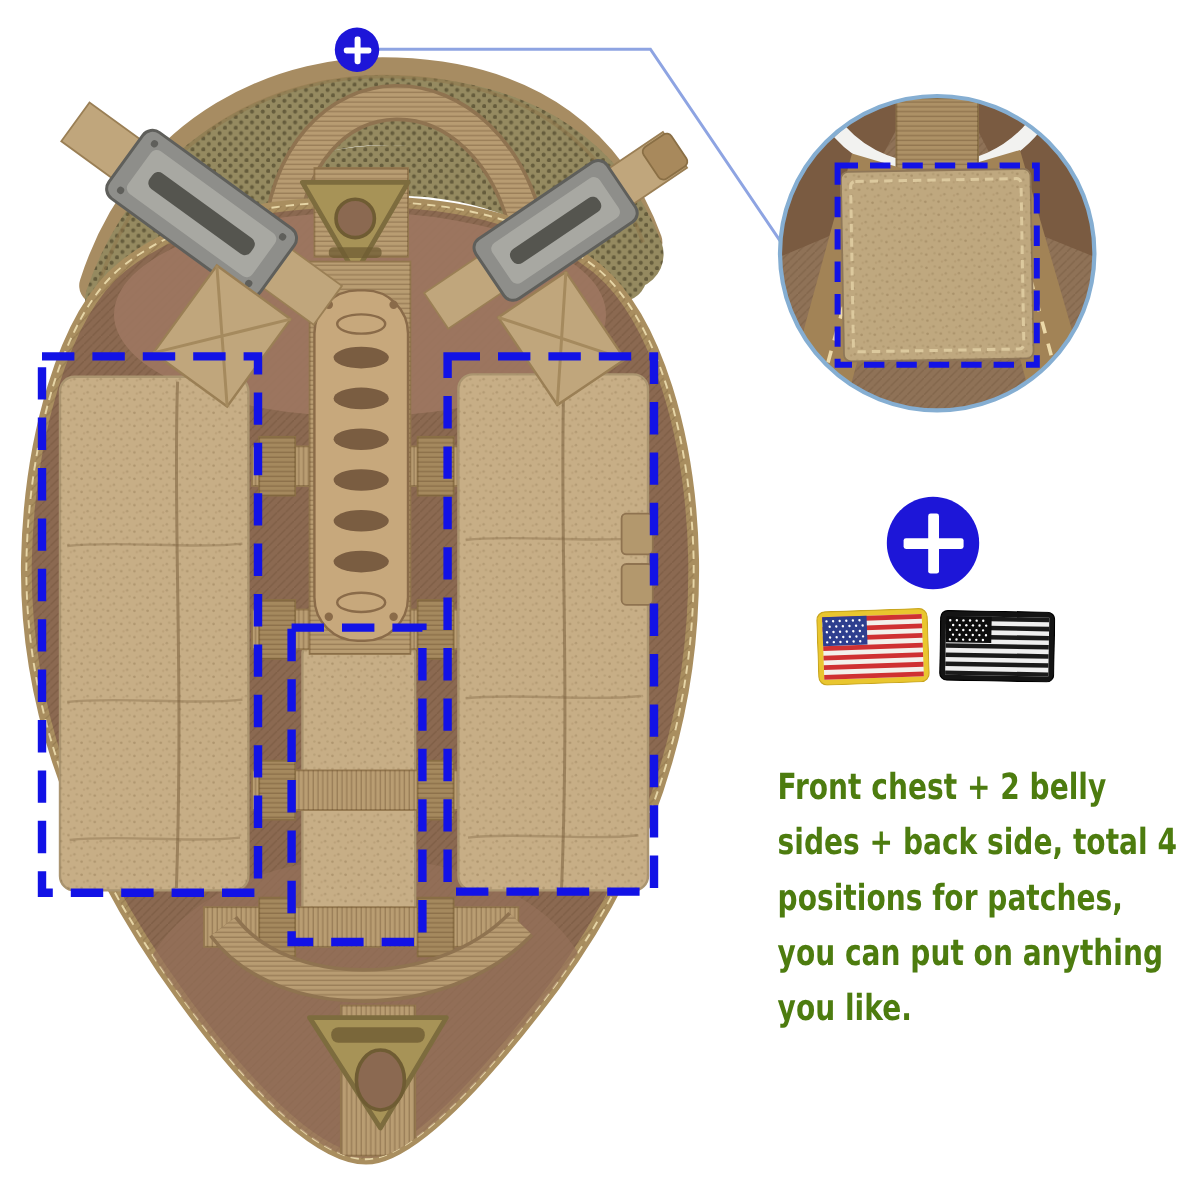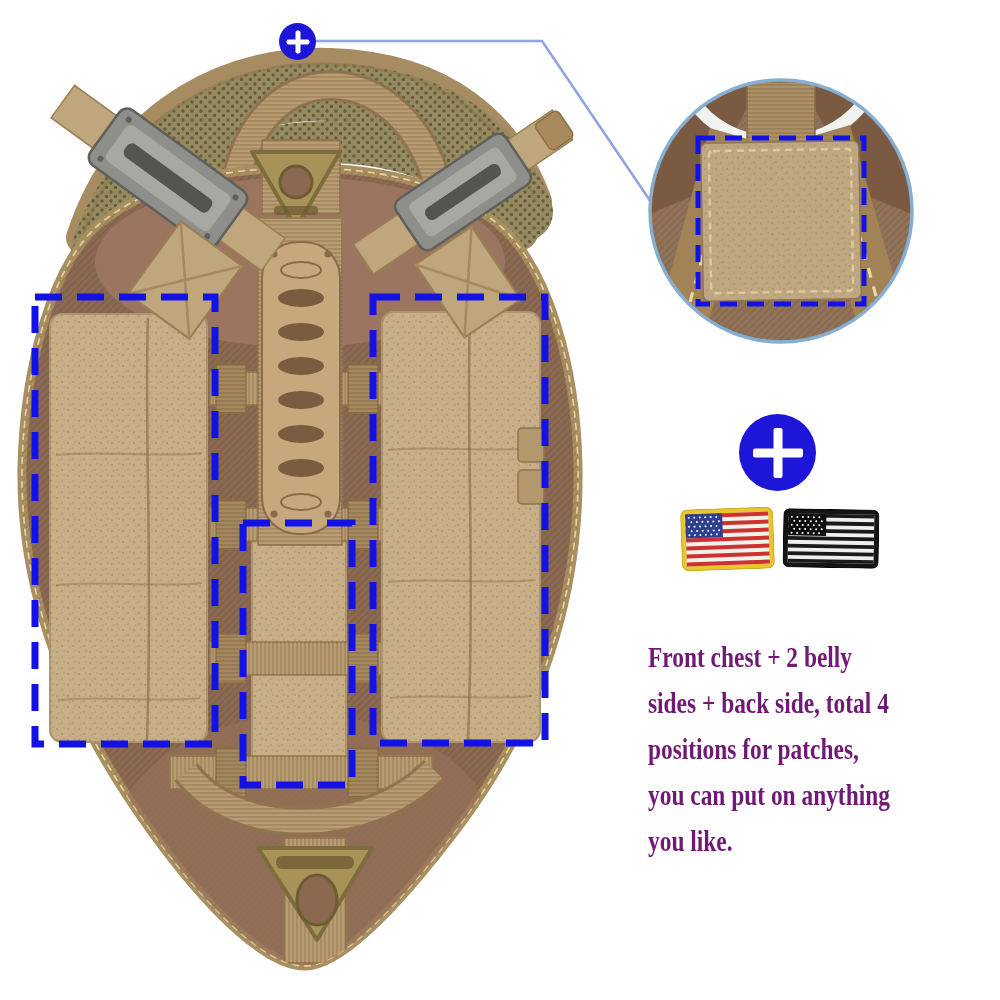--- a/index.html
+++ b/index.html
@@ -17,21 +17,21 @@
   .plus-small::before{width:23px;height:5px;}
   .plus-small::after{width:5px;height:23px;}
   .plus-large{left:739px;top:414px;width:77px;height:77px;}
   .plus-large::before{width:50px;height:9px;}
   .plus-large::after{width:9px;height:50px;}
   
   .flag{position:absolute;}
   .flag-color{left:681px;top:508px;transform:rotate(-2deg);}
   .flag-bw{left:783px;top:509px;transform:rotate(1deg);}
   
-  .caption{position:absolute;left:648px;top:634px;width:352px;color:#701a75;font-family:Liberation Serif, serif;}
+  .caption{position:absolute;left:648px;top:634px;width:352px;color:#4d7c0f;}
   .caption .line{
     font-weight:700;font-size:30px;line-height:46px;white-space:nowrap;
     transform:scaleX(.78);transform-origin:left top;letter-spacing:0px;
   }
 </style>
 </head>
 <body>
 
 <div class="stage">
 

